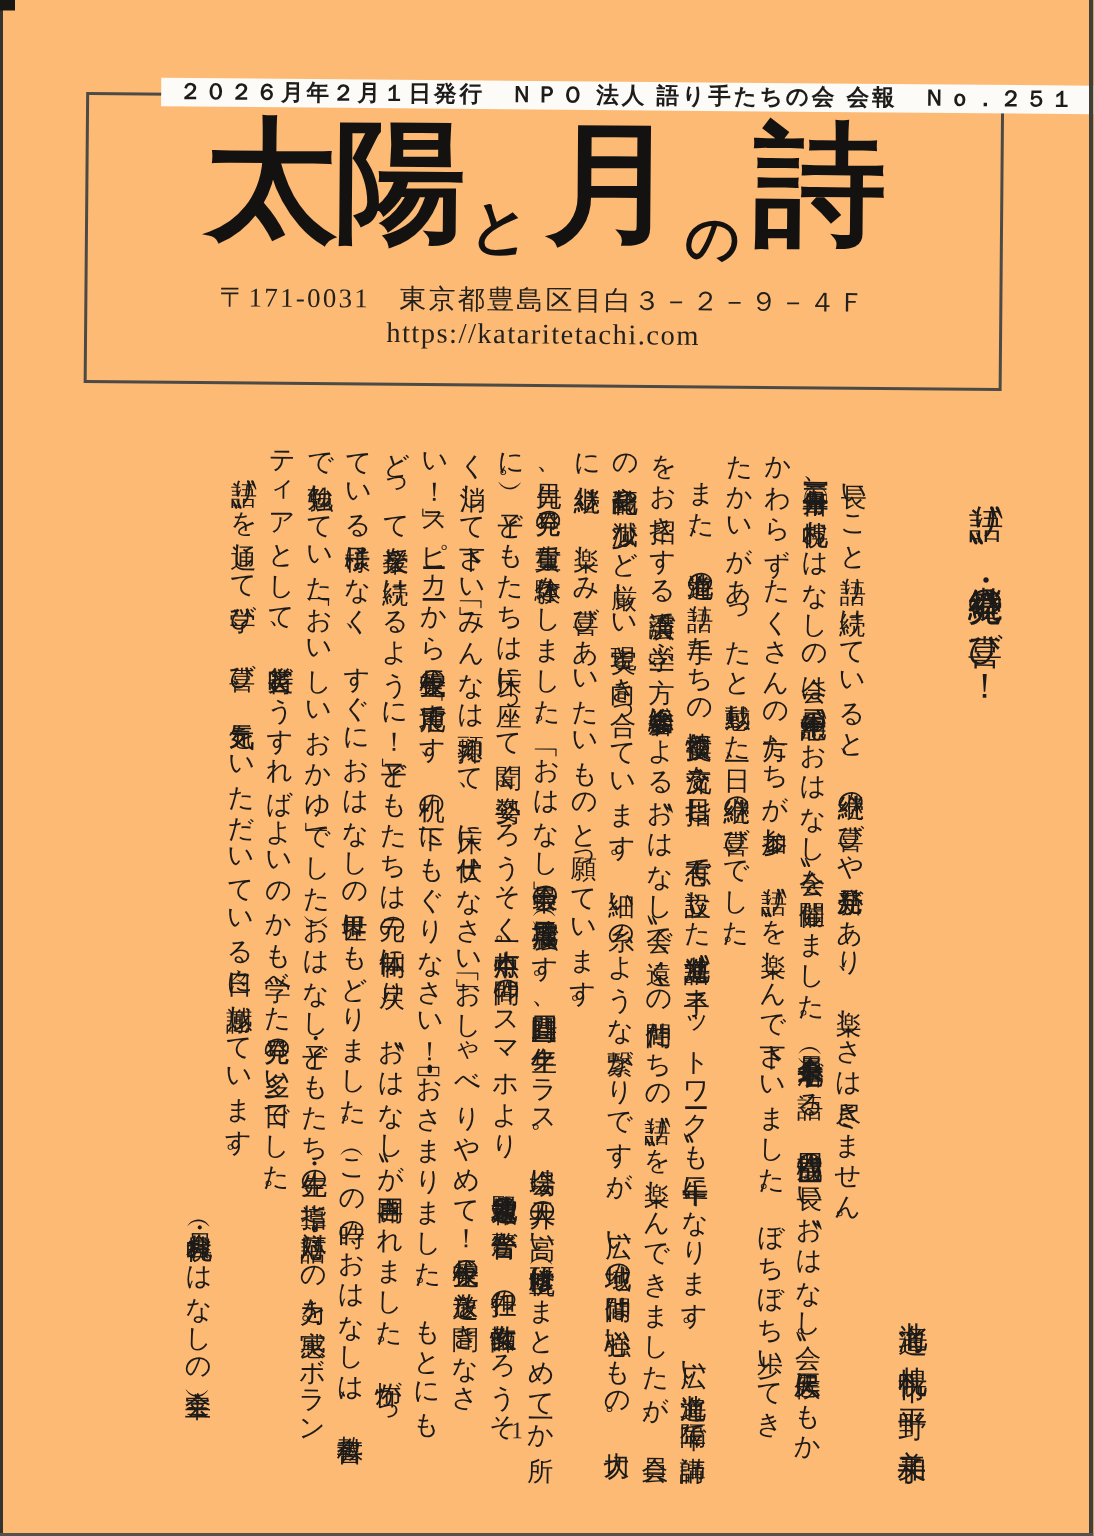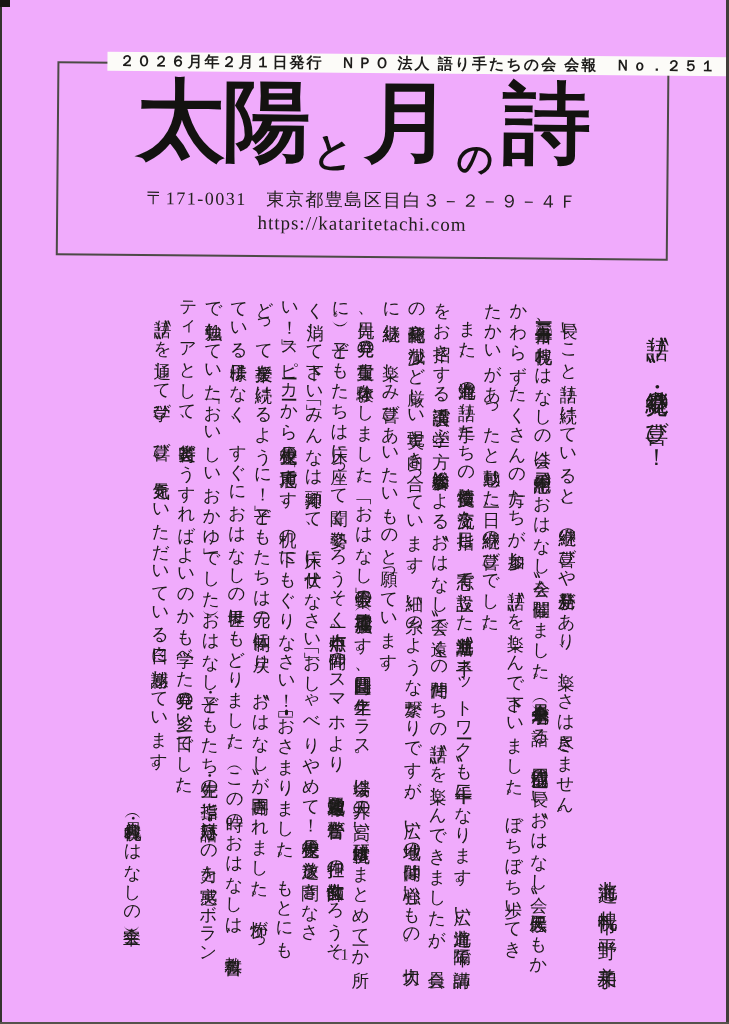--- a/index.html
+++ b/index.html
@@ -4,21 +4,21 @@
 <style>
   html,body{margin:0;padding:0;}
   body{
     width:729px;height:1024px;
     background:#e9e7e2;
     font-family:"Liberation Serif","DejaVu Serif",serif;
     overflow:hidden;position:relative;
   }
   .page{
     position:absolute;inset:0;
-    background:#f0abfc;
+    background:#fdba74;
     overflow:hidden;
   }
   
   .edge-left{position:absolute;left:0;top:0;width:2px;height:100%;background:#35332f;}
   .edge-right{position:absolute;right:0;top:0;width:3px;height:100%;background:#403e39;}
   .edge-bottom{position:absolute;left:0;bottom:0;width:100%;height:2px;background:#55524c;}
   .corner-mark{position:absolute;left:0;top:0;width:10px;height:7px;background:#181713;}
 
   .scan-rotate{
     position:absolute;inset:0;

